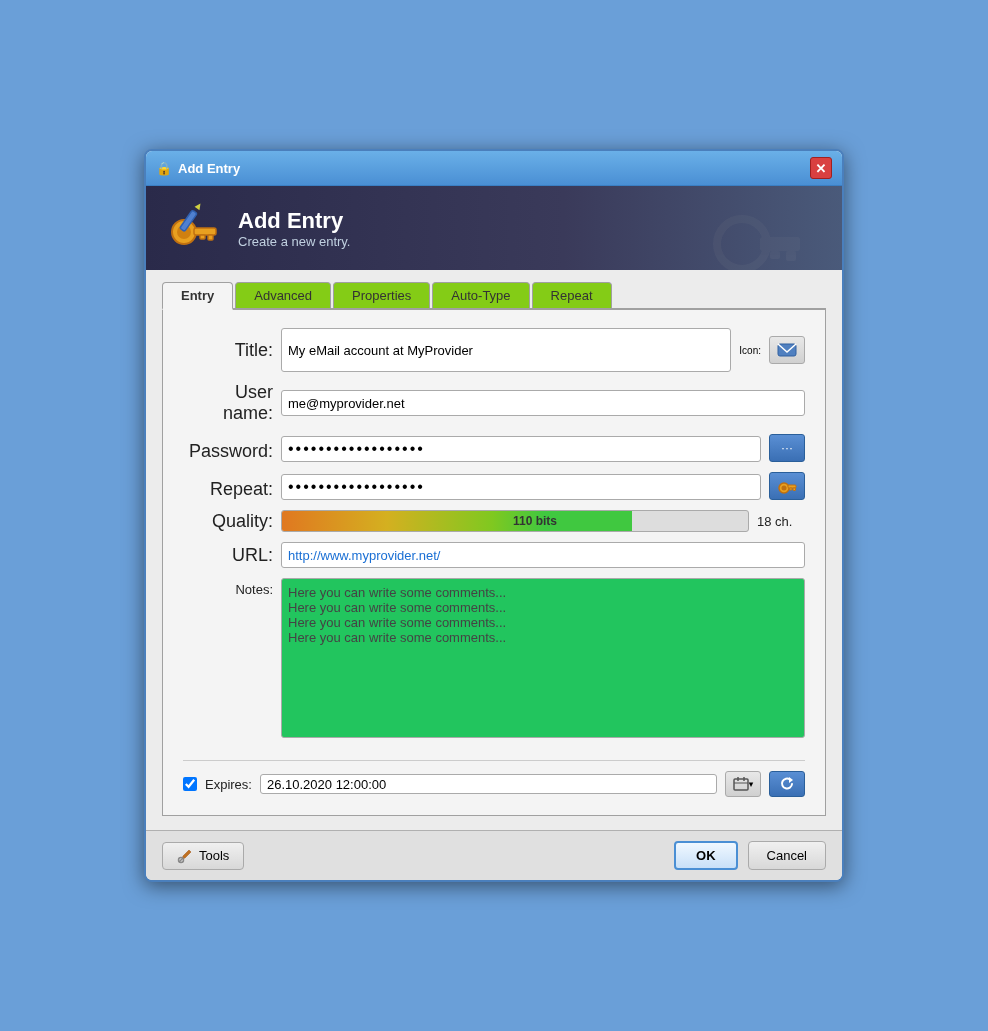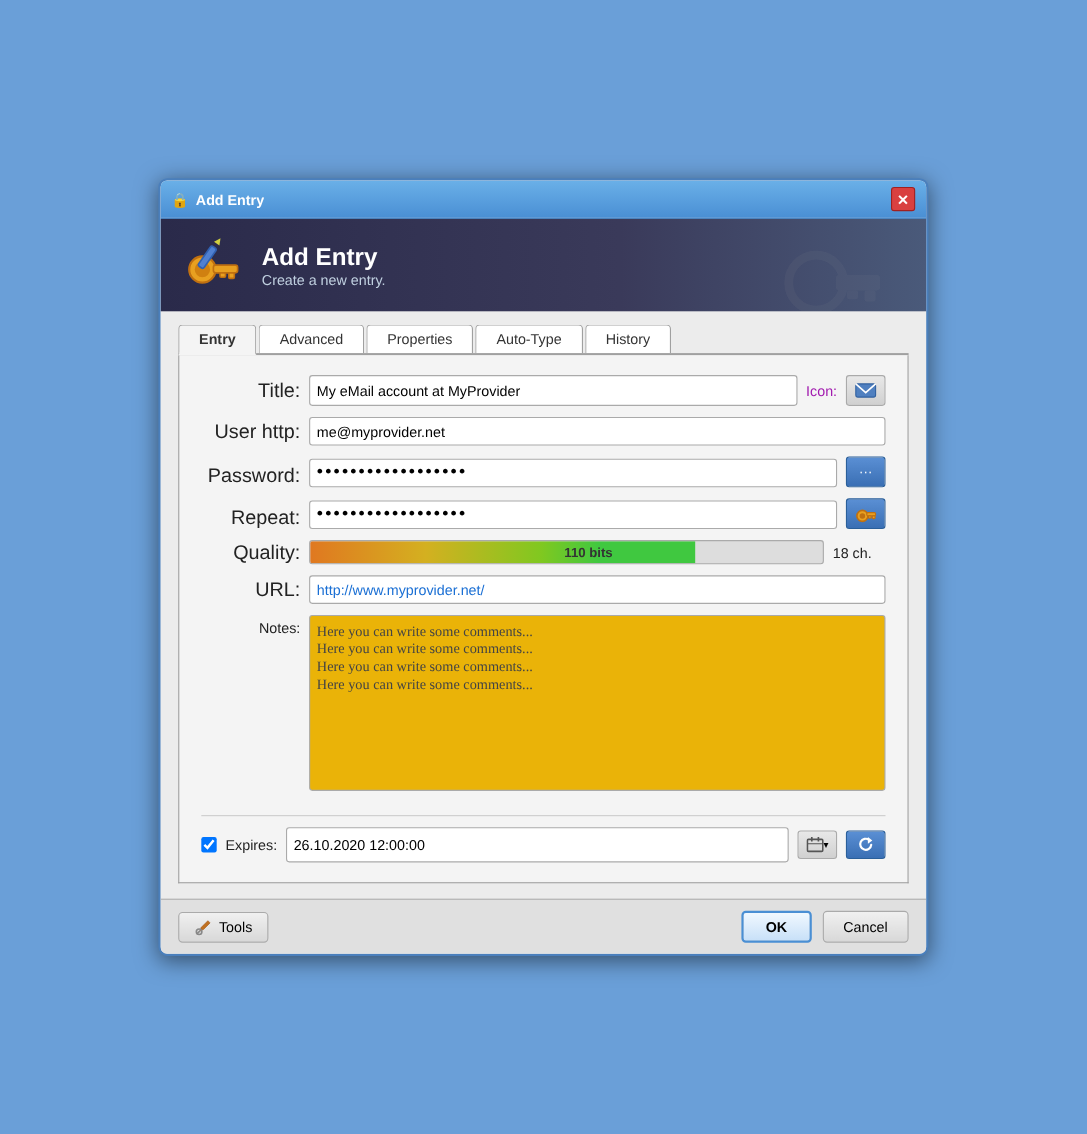--- a/index.html
+++ b/index.html
@@ -91,21 +91,21 @@
       background: #ececec;
     }
     .tabs {
       display: flex;
       gap: 2px;
       margin-bottom: 0;
       border-bottom: 2px solid #a0a0a0;
     }
     .tab {
       padding: 5px 18px;
-      background: #ffffff;
+      background: #84cc16;
       border: 1px solid #a0a0a0;
       border-bottom: none;
       border-radius: 4px 4px 0 0;
       cursor: pointer;
       font-size: 13px;
       color: #333;
     }
     .tab.active {
       background: #f4f4f4;
       border-bottom: 2px solid #f4f4f4;
@@ -143,30 +143,30 @@
       outline: none;
     }
     .title-row {
       display: flex;
       align-items: center;
       gap: 8px;
       flex: 1;
     }
     .title-input {
       flex: 1;
-      height: 28px;
+      height: 44px;
       border: 1px solid #aaa;
       border-radius: 3px;
       padding: 12px 6px;
       font-size: 13px;
       background: white;
     }
     .icon-label {
-      font-size: 13px;
-      color: #a21caf;
+      font-size: 10px;
+      color: #000000;
       flex-shrink: 0;
     }
     .icon-btn {
       width: 36px;
       height: 28px;
       border: 1px solid #aaa;
       border-radius: 3px;
       background: linear-gradient(to bottom, #e8e8e8, #d0d0d0);
       cursor: pointer;
       display: flex;
@@ -264,23 +264,23 @@
       background: white;
       color: #1a6fd4;
     }
     .notes-textarea {
       flex: 1;
       height: 160px;
       border: 1px solid #aaa;
       border-radius: 3px;
       padding: 6px;
       font-size: 13px;
-      background: #eab308;
+      background: #22c55e;
       resize: none;
-      font-family: Liberation Serif, serif;
+      font-family: Liberation Sans, sans-serif;
       color: #444;
     }
     .notes-row {
       display: flex;
       align-items: flex-start;
       margin-bottom: 22px;
       gap: 8px;
     }
     .notes-label {
       width: 90px;
@@ -302,21 +302,21 @@
       width: 14px;
       height: 14px;
       cursor: pointer;
     }
     .expires-label {
       font-size: 13px;
       color: #222;
     }
     .expires-input {
       flex: 1;
-      height: 32px;
+      height: 20px;
       border: 1px solid #aaa;
       border-radius: 3px;
       padding: 2px 6px;
       font-size: 13px;
       background: white;
     }
     .expires-btn {
       width: 36px;
       height: 26px;
       background: linear-gradient(to bottom, #e8e8e8, #d0d0d0);
@@ -424,42 +424,42 @@
     </div>
   </div>
 
   <div class="content">
 
     <div class="tabs">
       <div class="tab active">Entry</div>
       <div class="tab">Advanced</div>
       <div class="tab">Properties</div>
       <div class="tab">Auto-Type</div>
-      <div class="tab">History</div>
+      <div class="tab">Repeat</div>
     </div>
 
     <div class="tab-content">
 
       <div class="form-row">
         <span class="form-label">Title:</span>
         <div class="title-row">
           <input class="title-input" type="text" value="My eMail account at MyProvider" style="">
           <span class="icon-label">Icon:</span>
           <button class="icon-btn">
             <svg width="22" height="22" viewBox="0 0 22 22">
 
               <rect x="2" y="5" width="18" height="12" rx="2" fill="#5080c0" stroke="#3060a0" stroke-width="1"></rect>
               <polyline points="2,5 11,13 20,5" fill="none" stroke="white" stroke-width="1.5"></polyline>
             </svg>
           </button>
         </div>
       </div>
 
       <div class="form-row">
-        <span class="form-label">User http:</span>
+        <span class="form-label">User name:</span>
         <input class="form-input" type="text" value="me@myprovider.net" style="">
       </div>
 
       <div class="password-row">
         <span class="form-label">Password:</span>
         <input class="password-input" type="password" value="passwordhidden18ch" style="">
         <button class="btn-dots">
           <span>···</span>
         </button>
       </div>

